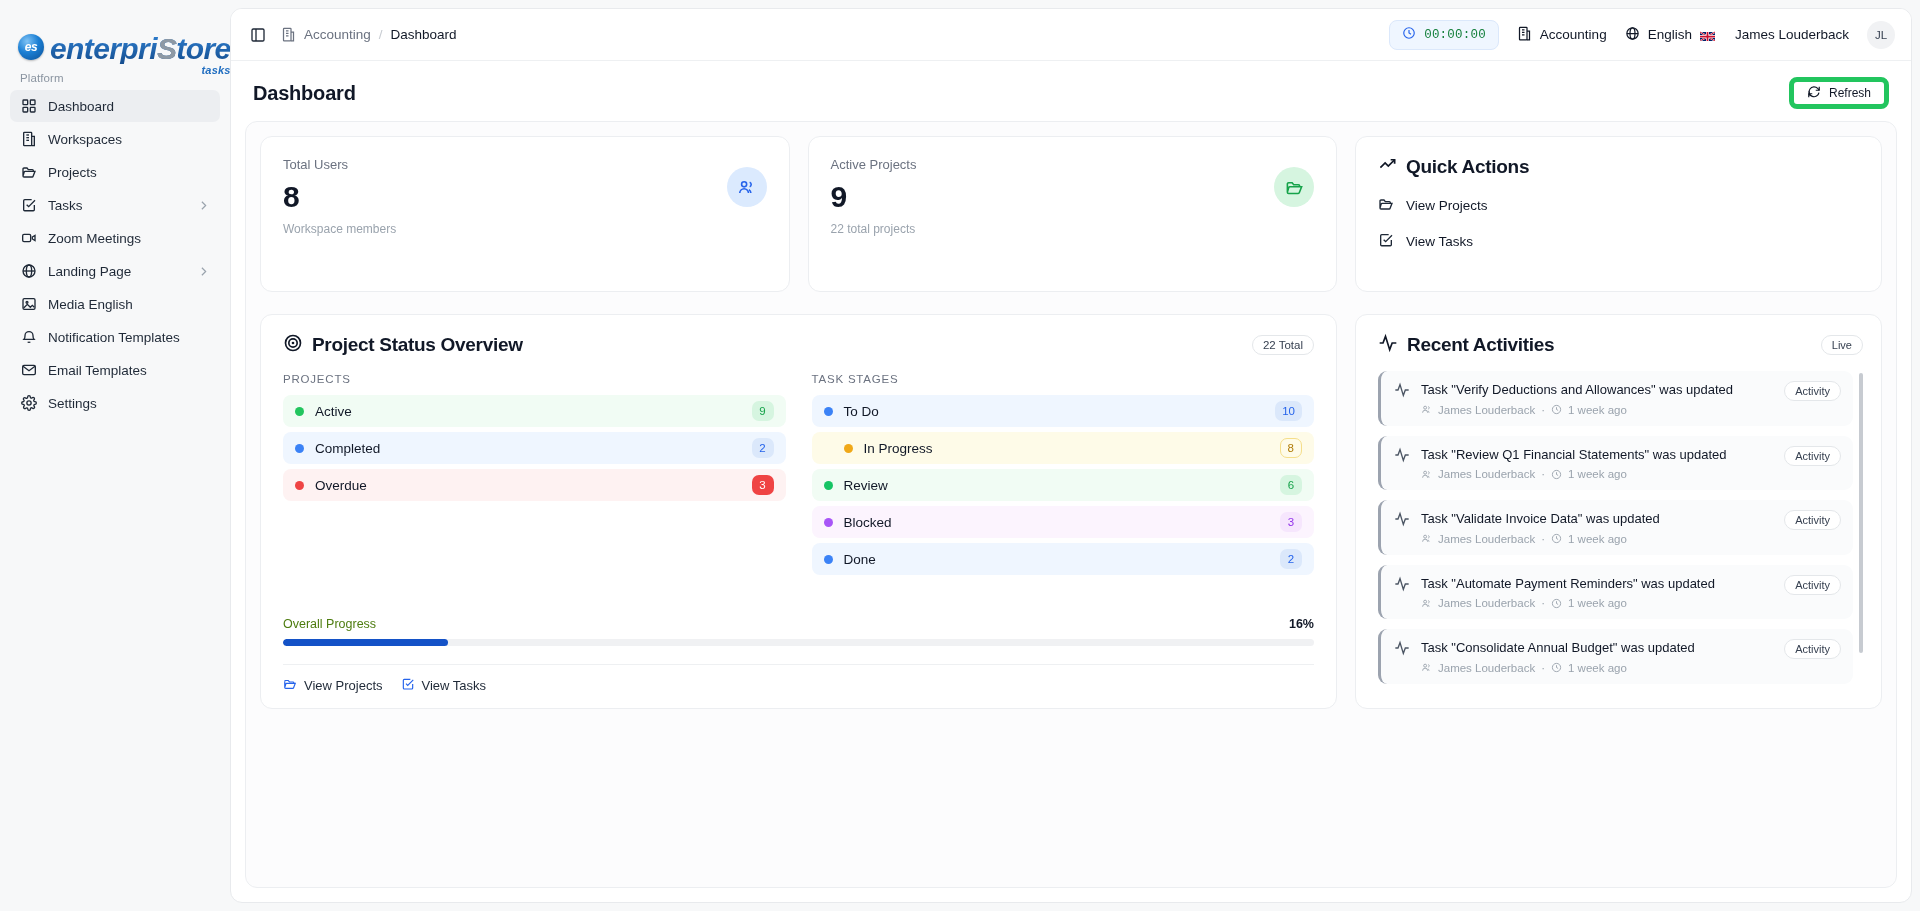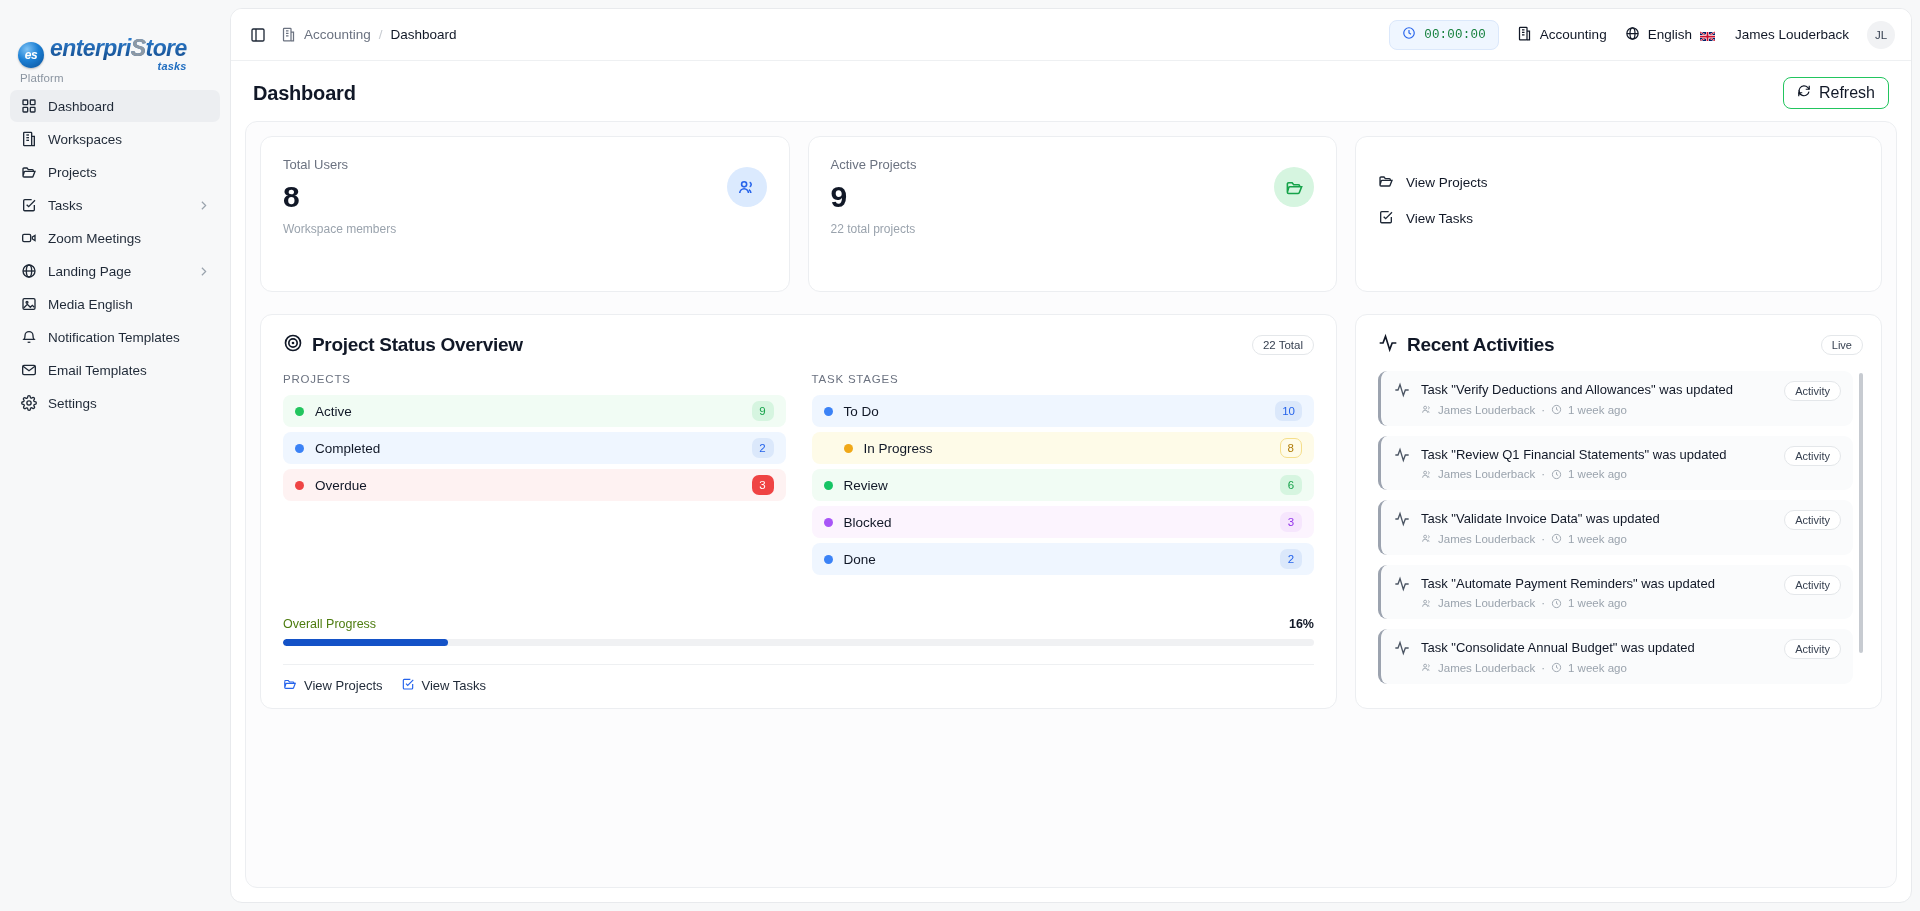--- a/index.html
+++ b/index.html
@@ -14,32 +14,32 @@
   .app { display: flex; width: 1920px; height: 911px; }
 
   
   .sidebar {
     width: 230px; flex: 0 0 230px; height: 911px;
     background: #f7f8f9;
     display: flex; flex-direction: column;
     padding: 0;
   }
   .logo-wrap { height: 62px; display: flex; align-items: center; padding: 0 18px; }
-  .logo { display: flex; align-items: center; gap: 6px; margin-top: 47px; }
+  .logo { display: flex; align-items: flex-start; gap: 6px; margin-top: 47px; }
   .logo-mark {
     width: 26px; height: 26px; border-radius: 50%;
     background: radial-gradient(circle at 35% 28%, #7fc3f5 0%, #1b7fd4 45%, #0b4f96 100%);
     display: flex; align-items: center; justify-content: center;
     color: #fff; font-size: 12px; font-style: italic; font-weight: 700;
     letter-spacing: -0.5px; box-shadow: 0 1px 2px rgba(0,0,0,.25);
     flex: 0 0 26px;
   }
   .logo-text { display: flex; flex-direction: column; line-height: 1; }
   .logo-main {
-    font-size: 23px; font-weight: 700; font-style: italic;
+    font-size: 30px; font-weight: 700; font-style: italic;
     letter-spacing: -0.6px;
     background: linear-gradient(180deg,#2f7fd0 0%, #144d8e 100%);
     -webkit-background-clip: text; background-clip: text; color: transparent;
   }
   .logo-main .hl { color: #9aa3ad; -webkit-text-fill-color: #8e99a4; }
   .logo-sub {
     font-size: 11px; font-weight: 700; font-style: italic; color: #1f6dc0;
     text-align: right; margin-top: 1px; letter-spacing: .2px;
   }
 
@@ -97,22 +97,22 @@
     font-size: 11.5px; color: #374151; cursor: pointer;
   }
 
   
   .page-head {
     display: flex; align-items: center; padding: 16px 22px 12px 22px;
   }
   .page-title { font-size: 20px; font-weight: 700; color: #111827; letter-spacing: -.2px; }
   .refresh-btn {
     margin-left: auto; display: flex; align-items: center; gap: 8px;
-    border: 1px solid #22c55e; background: #fff; border-radius: 8px;
-    height: 32px; padding: 0 13px; font-size: 16px; color: #111827; cursor: pointer;
+    border: 5px solid #22c55e; background: #fff; border-radius: 8px;
+    height: 32px; padding: 0 13px; font-size: 12px; color: #111827; cursor: pointer;
   }
   .refresh-btn svg { width: 14px; height: 14px; }
 
   .content {
     flex: 1; overflow: hidden; padding: 0 14px 14px 14px;
   }
   .content-card {
     background: #fcfcfd; border: 1px solid #eceef1; border-radius: 12px;
     height: 100%; padding: 14px; overflow: hidden;
   }
@@ -456,20 +456,29 @@
               <div class="stat-sub">22 total projects</div>
               <div class="stat-ico green">
                 <svg viewBox="0 0 24 24" fill="none" stroke="currentColor" stroke-width="2">
                     <path d="M3 7.5A1.5 1.5 0 0 1 4.5 6H9l2 2.5h6A1.5 1.5 0 0 1 18.5 10v.5"></path>
                     <path d="M3 7.5V18a1.5 1.5 0 0 0 1.5 1.5h12.2a1.5 1.5 0 0 0 1.45-1.1L21 11H6.2a1.5 1.5 0 0 0-1.45 1.1L3 18"></path>
                   </svg>
               </div>
             </div>
 
             <div class="card quick-card">
+              <div class="quick-head">
+                <span>
+                  <svg viewBox="0 0 24 24" fill="none" stroke="currentColor" stroke-width="2.2">
+                      <polyline points="3 16 9 10 13 14 21 6"></polyline>
+                      <polyline points="16 6 21 6 21 11"></polyline>
+                    </svg>
+                </span>
+                <span class="quick-title">Quick Actions</span>
+              </div>
               <div class="quick-list" id="quick-list">
                   <div class="quick-link">
                     <span><svg viewBox="0 0 24 24" fill="none" stroke="currentColor" stroke-width="2">
                         <path d="M3 7.5A1.5 1.5 0 0 1 4.5 6H9l2 2.5h6A1.5 1.5 0 0 1 18.5 10v.5"></path>
                         <path d="M3 7.5V18a1.5 1.5 0 0 0 1.5 1.5h12.2a1.5 1.5 0 0 0 1.45-1.1L21 11H6.2a1.5 1.5 0 0 0-1.45 1.1L3 18"></path>
                       </svg></span>
                     <span>View Projects</span>
                   </div>
                   <div class="quick-link">
                     <span><svg viewBox="0 0 24 24" fill="none" stroke="currentColor" stroke-width="2">

